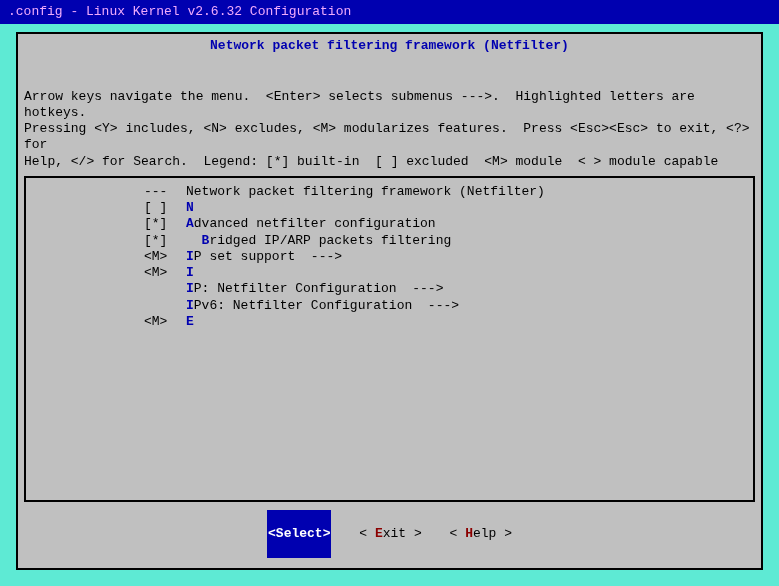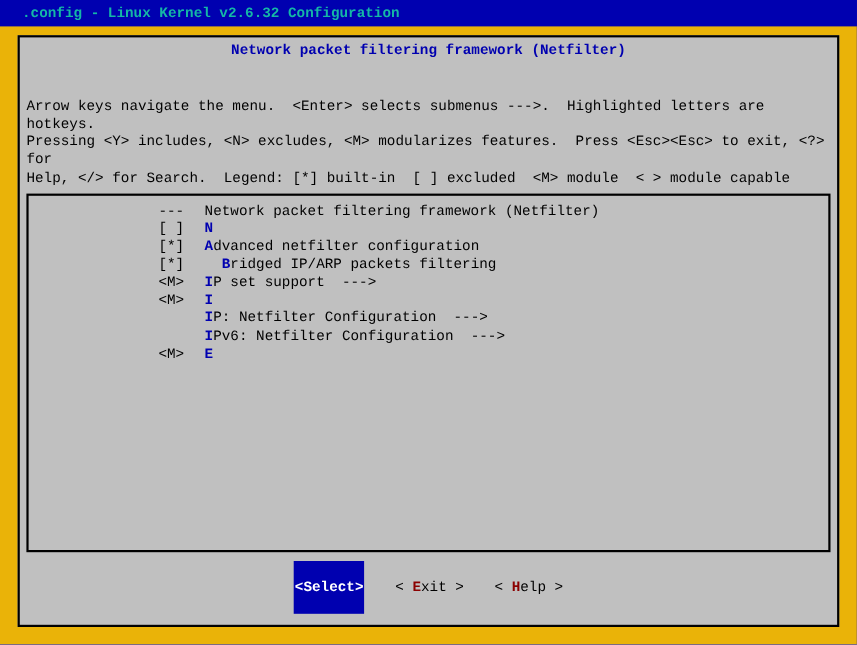--- a/index.html
+++ b/index.html
@@ -10,27 +10,26 @@
     font-family: "Courier New", monospace;
     font-size: 13px;
     line-height: 1.25;
     width: 779px;
     height: 586px;
     overflow: hidden;
     color: #000;
   }
   .window-title {
     background: #0000b0;
-    color: #14b8a6;
+    color: #f0abfc;
     padding: 4px 8px;
-    font-weight: bold;
-    margin-left: 12px;
+    font-weight: normal;
   }
   .outer {
-    background: #eab308;
+    background: #5eead4;
     padding: 8px 16px 16px 16px;
     height: calc(586px - 24px);
   }
   .panel {
     background: #c0c0c0;
     border: 2px solid #000;
     height: 100%;
     padding: 4px 6px;
     display: flex;
     flex-direction: column;

